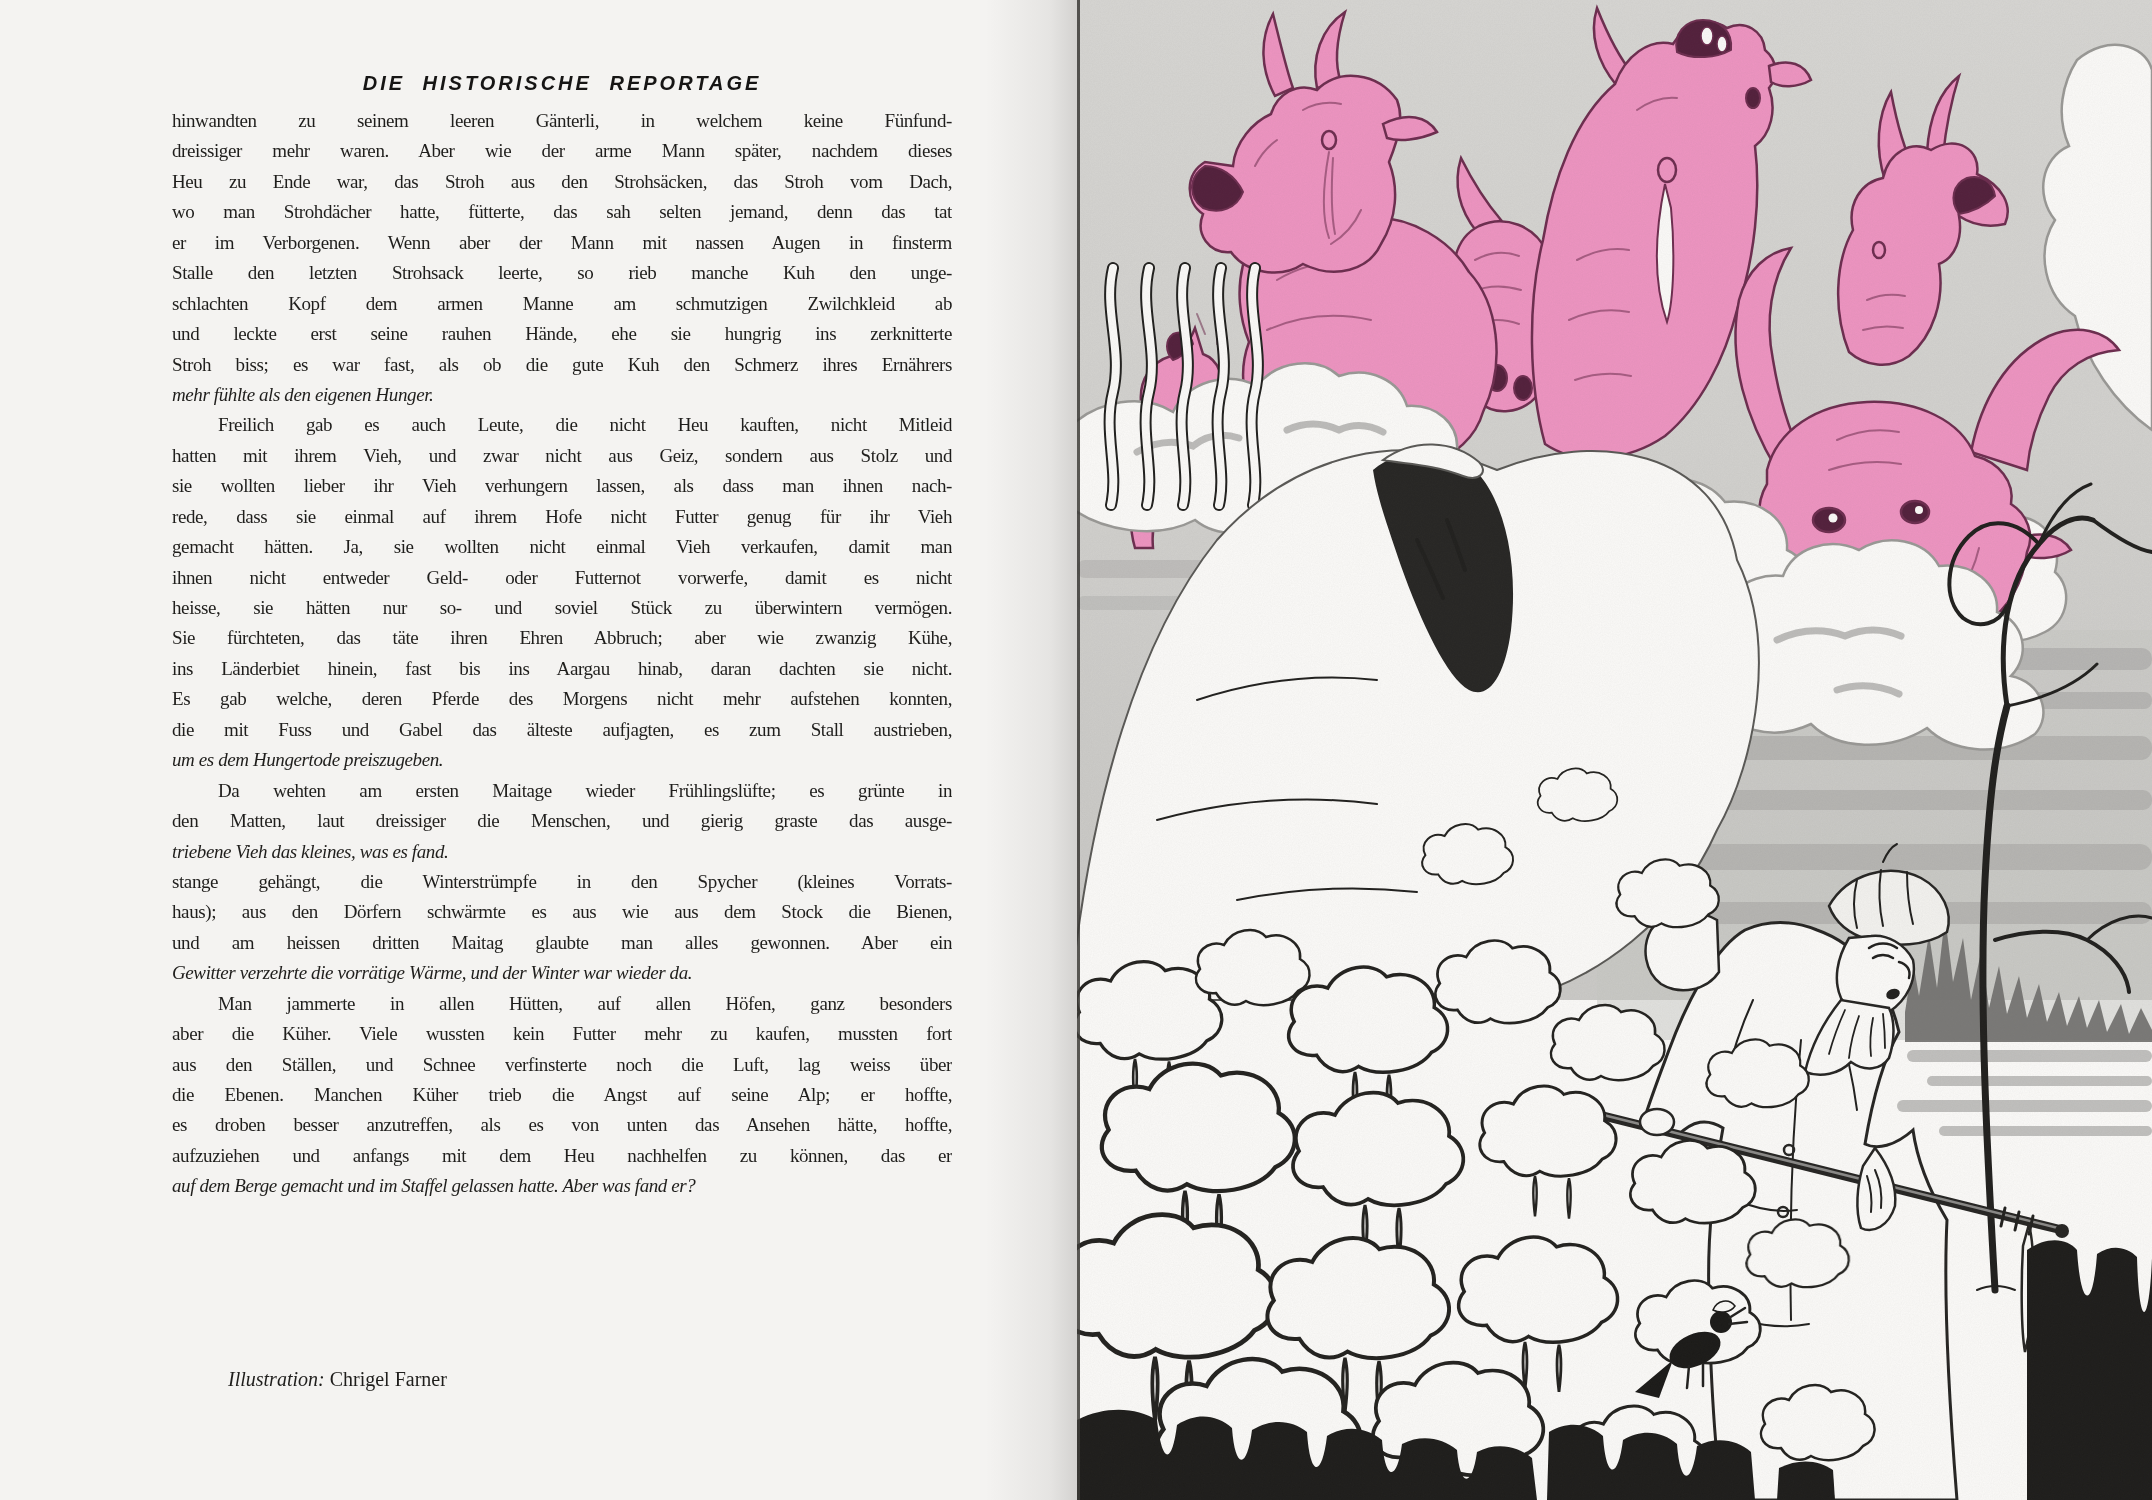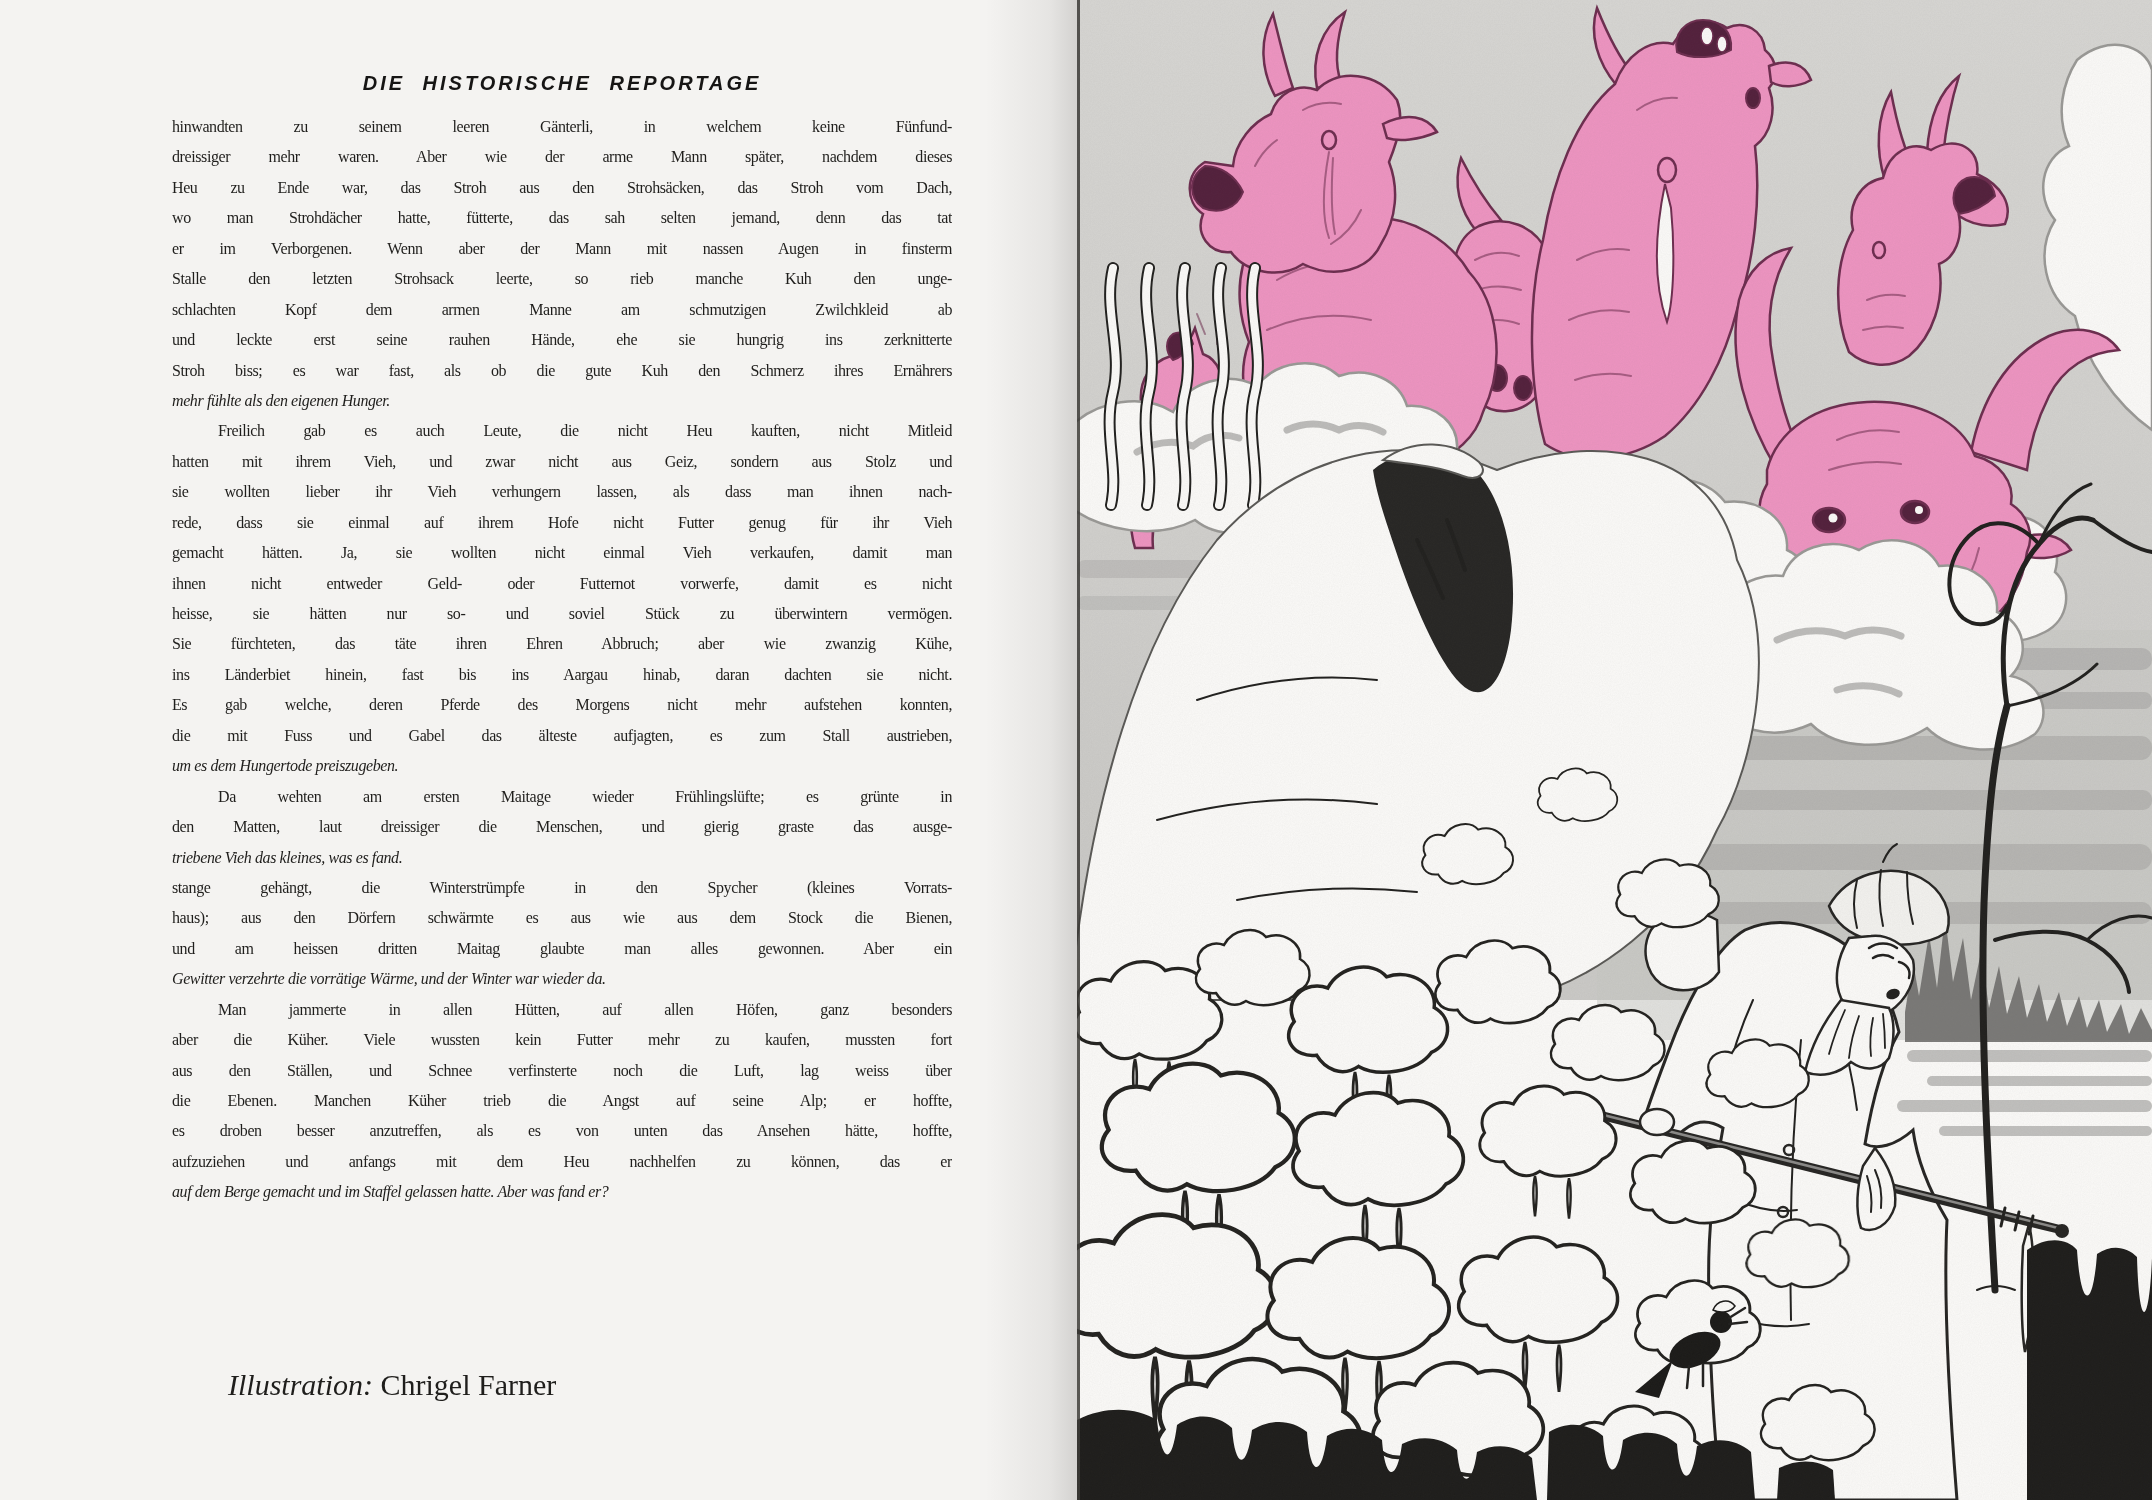--- a/index.html
+++ b/index.html
@@ -7,28 +7,28 @@
     width:2152px;height:1500px;position:relative;overflow:hidden;
     background:#f4f3f1;font-family:"Liberation Serif",serif;color:#1f1e1c;
   }
   .left-page{position:absolute;left:0;top:0;width:1077px;height:1500px;background:#f4f3f1;margin-top:32px;}
   .kicker{
     position:absolute;left:172px;top:40px;width:780px;text-align:center;
     font-family:"Liberation Sans",sans-serif;font-weight:bold;font-style:italic;
     font-size:20px;letter-spacing:3px;word-spacing:9px;color:#161514;
   }
   .text-block{
-    position:absolute;left:172px;top:80px;width:780px;
-    font-size:16px;line-height:30.45px;letter-spacing:-0.4px;
+    position:absolute;left:172px;top:74px;width:780px;
+    font-size:19px;line-height:30.45px;letter-spacing:-0.4px;
   }
   .line{height:30.45px;overflow:hidden;text-align:justify;text-align-last:justify;white-space:normal;}
   .line.last{text-align-last:left;font-style:italic;}
   .line.indent{text-indent:46px;}
   .credit{
-    position:absolute;left:228px;top:1336px;font-size:30px;letter-spacing:0;
+    position:absolute;left:228px;top:1336px;font-size:20px;letter-spacing:0;
   }
   .credit .lab{font-style:italic;}
   .gutter{
     position:absolute;left:985px;top:0;width:92px;height:1500px;
     background:linear-gradient(to right, rgba(40,38,36,0) 0%, rgba(40,38,36,0.07) 70%, rgba(40,38,36,0.16) 100%);
     pointer-events:none;
   }
   .illustration{position:absolute;left:1077px;top:0;width:1075px;height:1500px;}
   svg{display:block;}
   :root{

